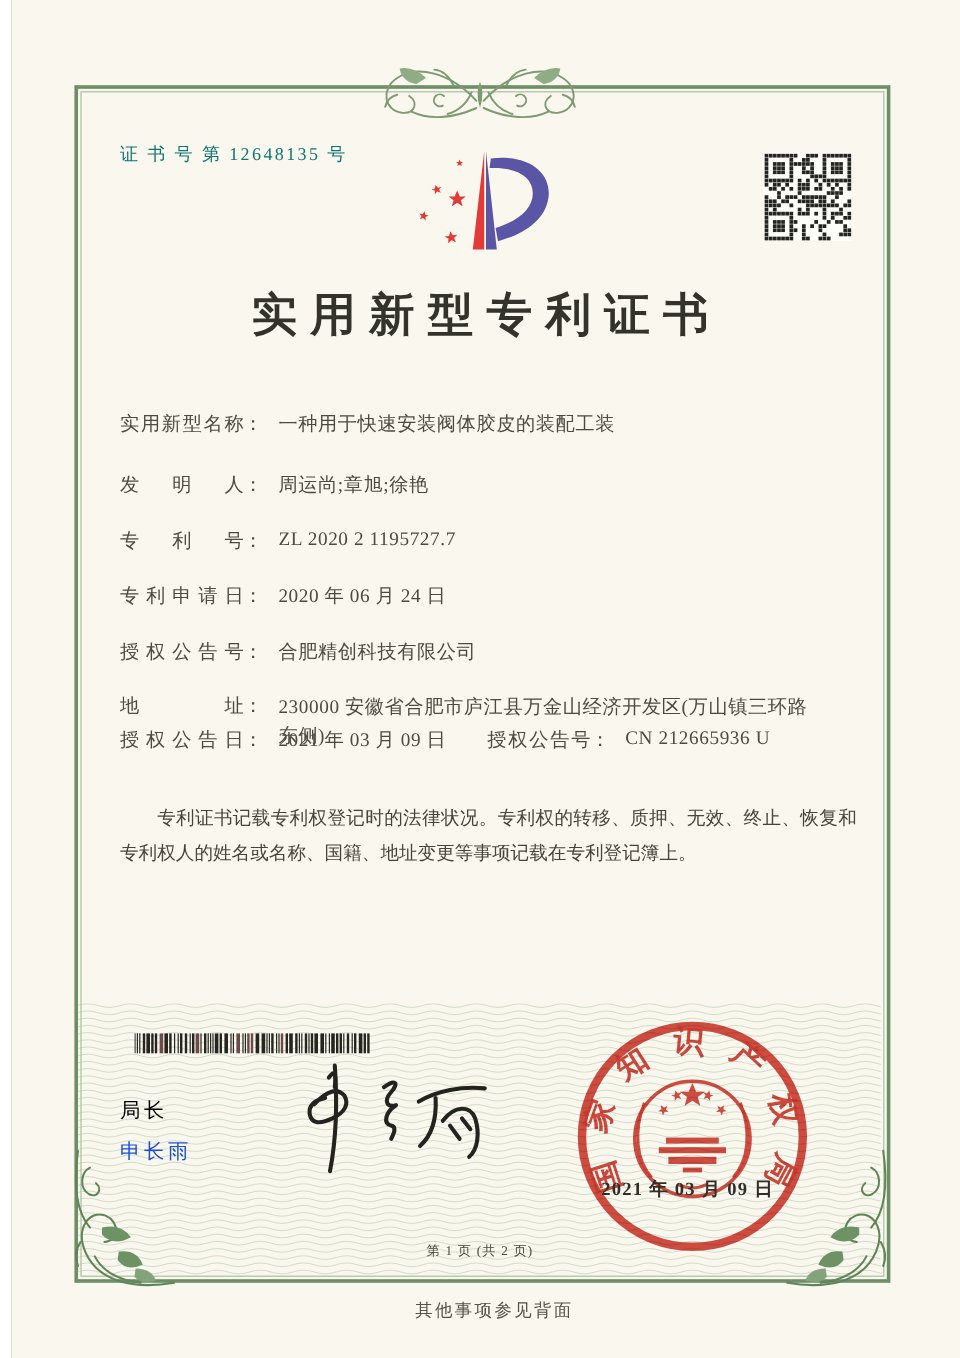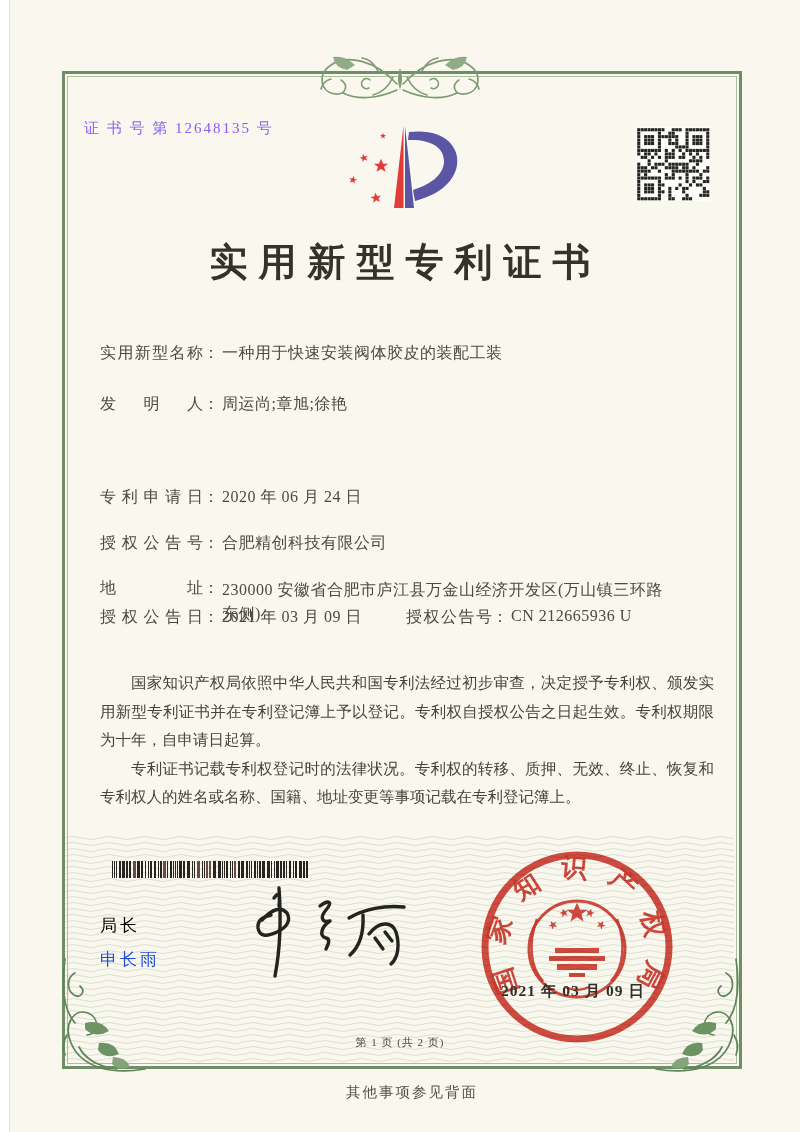--- a/index.html
+++ b/index.html
@@ -2,27 +2,27 @@
 <html><head>
 <meta charset="utf-8">
 <style>
   html,body{margin:0;padding:0;background:#e8e6de;}
   .page{position:relative;width:800px;height:1132px;background:#f9f7ee;overflow:hidden;
         font-family:"Liberation Serif","DejaVu Serif",serif;color:#4d4a40;}
   .edge-left{position:absolute;left:0;top:0;width:9px;height:100%;background:#ffffff;border-right:1px solid #e3e1d6;}
   .frame{position:absolute;left:62px;top:71px;width:674px;height:992px;border:3px solid #6e8f66;}
   .frame-inner{position:absolute;inset:2px;border:1px solid #a9bfa0;}
   .abs{position:absolute;}
-  .cert-no{left:84px;top:119px;font-size:15px;letter-spacing:2px;color:#8b5cf6;}
+  .cert-no{left:100px;top:119px;font-size:15px;letter-spacing:2px;color:#0f766e;}
   .title{left:0;width:100%;top:237px;text-align:center;font-size:38px;font-weight:bold;
          letter-spacing:11px;text-indent:11px;color:#33322b;}
   .frow{position:absolute;left:100px;width:620px;}
   .lbl{display:inline-block;width:103px;text-align:justify;text-align-last:justify;vertical-align:top;}
   .col{display:inline-block;vertical-align:top;}
-  .val{display:inline-block;vertical-align:top;margin-left:3px;letter-spacing:0.5px;}
+  .val{display:inline-block;vertical-align:top;margin-left:13px;letter-spacing:0.5px;}
   .val-wrap{width:452px;line-height:24px;}
   .pair2{position:absolute;left:306px;top:0;}
   .pair2 .lbl{width:86px;}
   .paras{left:100px;top:669px;width:614px;font-size:15.5px;line-height:28.6px;
          color:#48443a;text-align:justify;}
   .paras p{margin:0;text-indent:2em;}
   .director{left:100px;top:914px;font-size:17px;letter-spacing:3px;color:#000000;}
   .director2{left:100px;top:948px;font-size:17px;letter-spacing:3px;color:#1d4ed8;}
   .sig{left:222px;top:874px;}
   .seal{left:477px;top:847px;mix-blend-mode:multiply;}
@@ -388,36 +388,38 @@
     </svg>
 
   <div class="abs title">实用新型专利证书</div>
 
   <div class="frow" style="top:343px">
     <span class="lbl">实用新型名称</span><span class="col">：</span><span class="val">一种用于快速安装阀体胶皮的装配工装</span>
   </div>
   <div class="frow" style="top:394px">
     <span class="lbl">发明人</span><span class="col">：</span><span class="val">周运尚;章旭;徐艳</span>
   </div>
+  <div class="frow" style="top:441px">
+    <span class="lbl">专利号</span><span class="col">：</span><span class="val">ZL 2020 2 1195727.7</span>
+  </div>
   <div class="frow" style="top:487px">
     <span class="lbl">专利申请日</span><span class="col">：</span><span class="val">2020 年 06 月 24 日</span>
   </div>
   <div class="frow" style="top:533px">
     <span class="lbl">授权公告号</span><span class="col">：</span><span class="val">合肥精创科技有限公司</span>
   </div>
   <div class="frow" style="top:578px">
     <span class="lbl">地址</span><span class="col">：</span><span class="val val-wrap">230000 安徽省合肥市庐江县万金山经济开发区(万山镇三环路东侧)</span>
   </div>
   <div class="frow" style="top:607px">
     <span class="lbl">授权公告日</span><span class="col">：</span><span class="val">2021 年 03 月 09 日</span>
     <span class="pair2"><span class="lbl">授权公告号</span><span class="col">：</span><span class="val">CN 212665936 U</span></span>
   </div>
 
   <div class="abs paras">
-    <p>国家知识产权局依照中华人民共和国专利法经过初步审查，决定授予专利权、颁发实用新型专利证书并在专利登记簿上予以登记。专利权自授权公告之日起生效。专利权期限为十年，自申请日起算。</p>
     <p>专利证书记载专利权登记时的法律状况。专利权的转移、质押、无效、终止、恢复和专利权人的姓名或名称、国籍、地址变更等事项记载在专利登记簿上。</p>
   </div>
 
   <svg class="abs barcode" width="198" height="17" viewBox="0 0 198 17" id="barcode">
       <rect x="0" y="0" width="1" height="17" fill="#26251f"></rect>
       <rect x="2" y="0" width="1" height="17" fill="#26251f"></rect>
       <rect x="4" y="0" width="1" height="17" fill="#26251f"></rect>
       <rect x="7" y="0" width="2" height="17" fill="#26251f"></rect>
       <rect x="10" y="0" width="3" height="17" fill="#26251f"></rect>
       <rect x="14" y="0" width="2" height="17" fill="#26251f"></rect>

